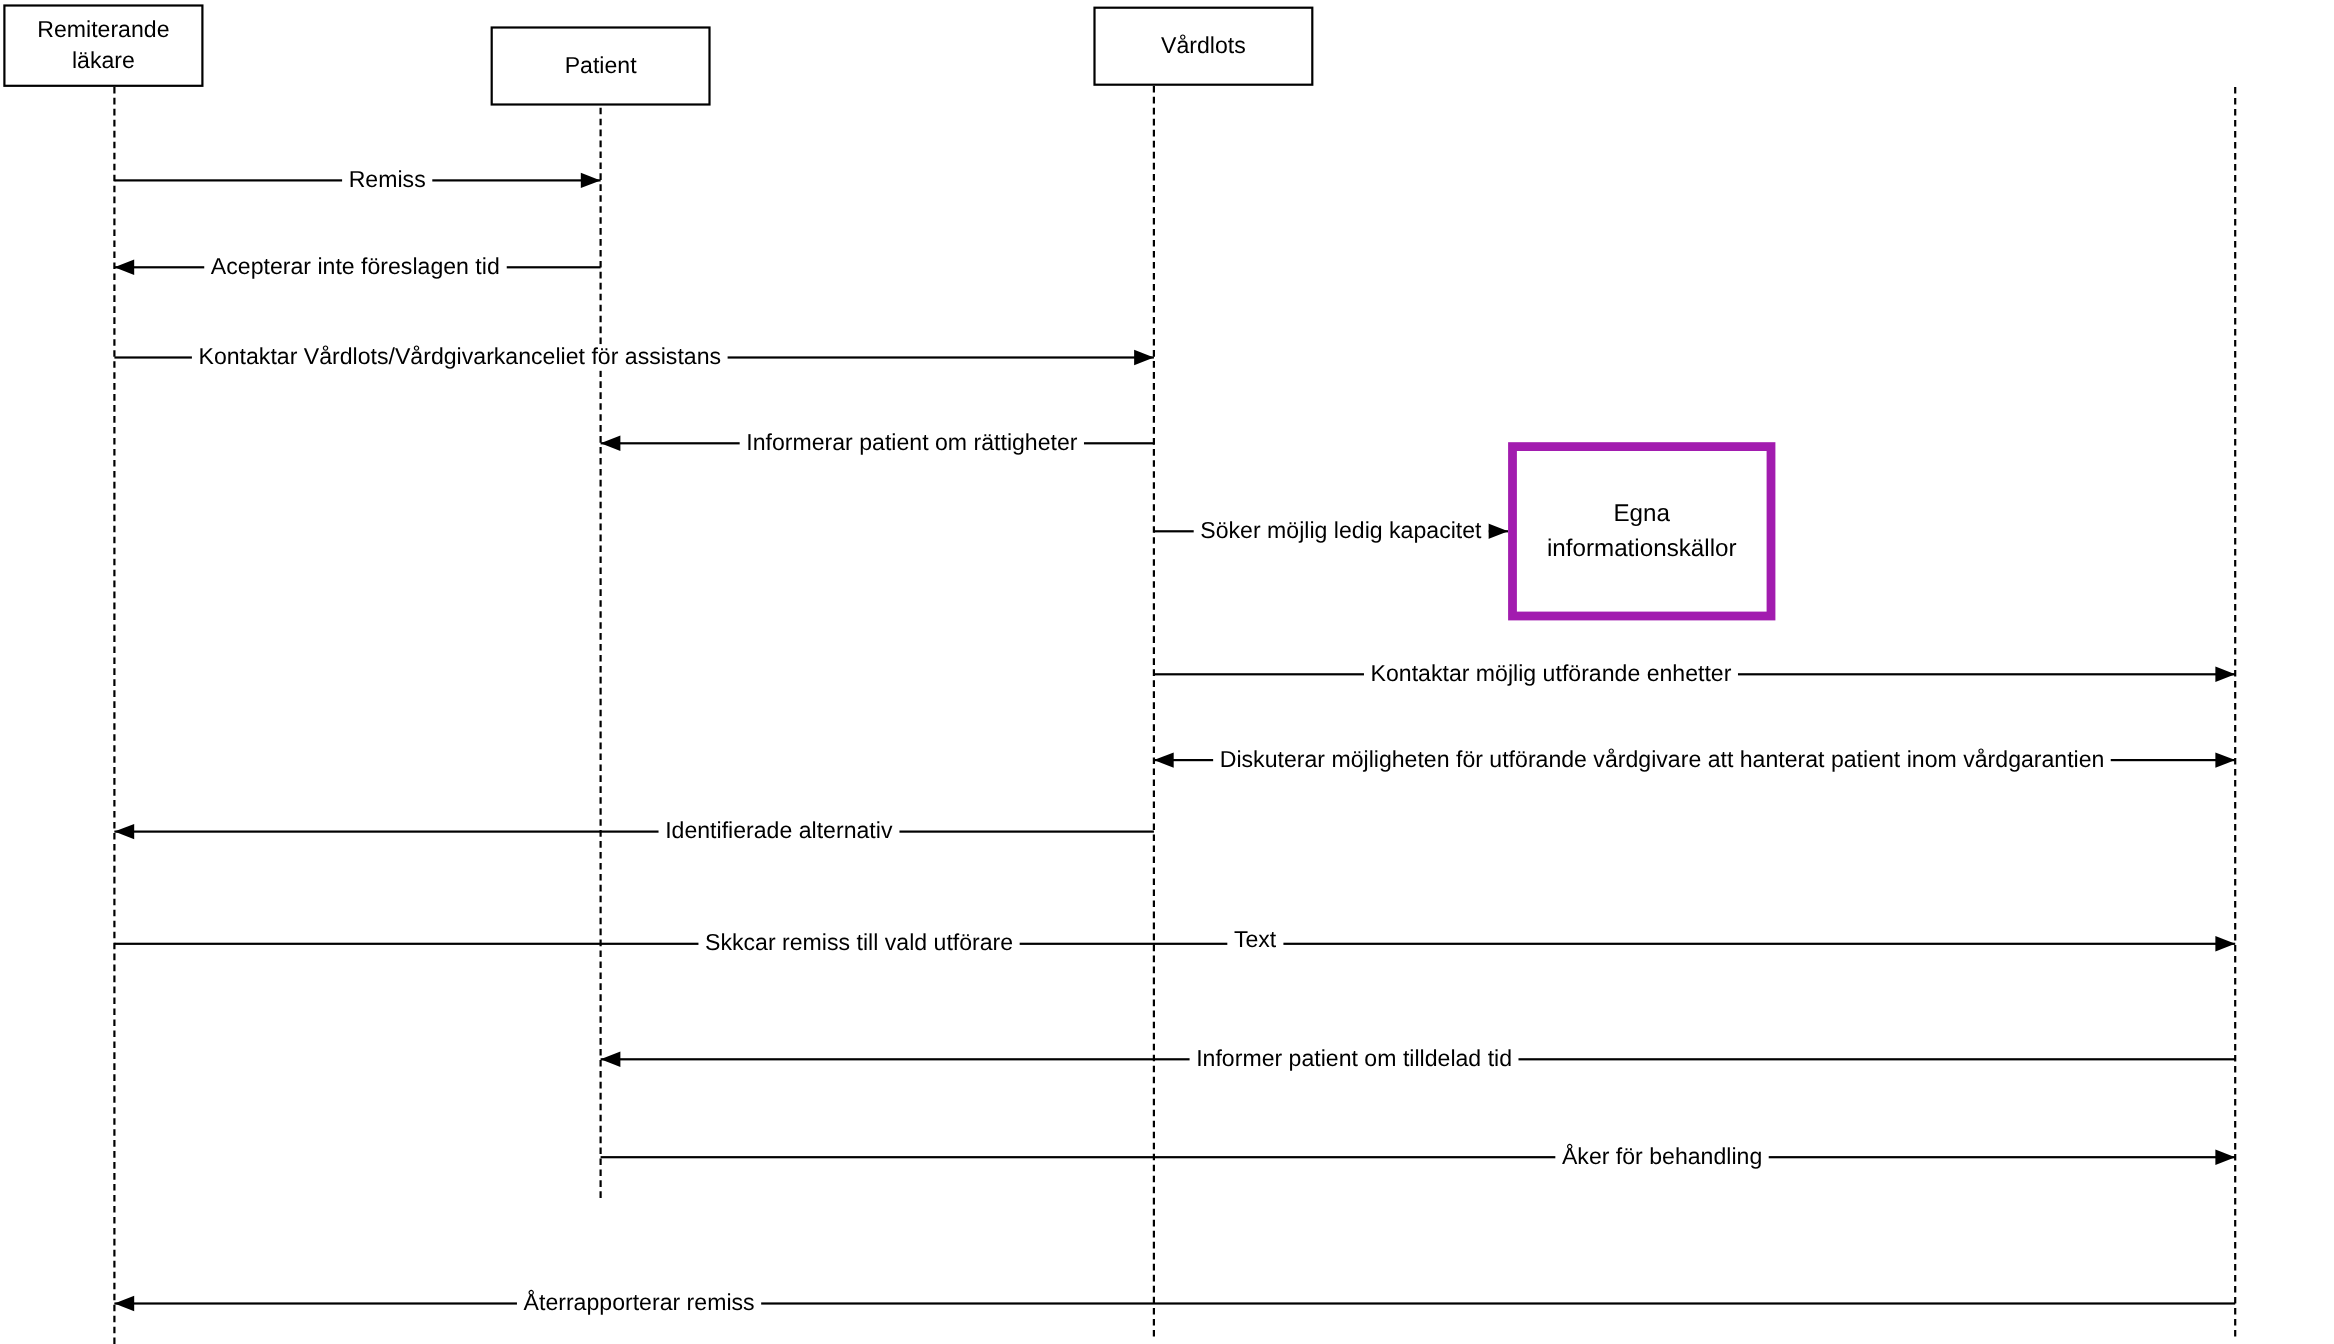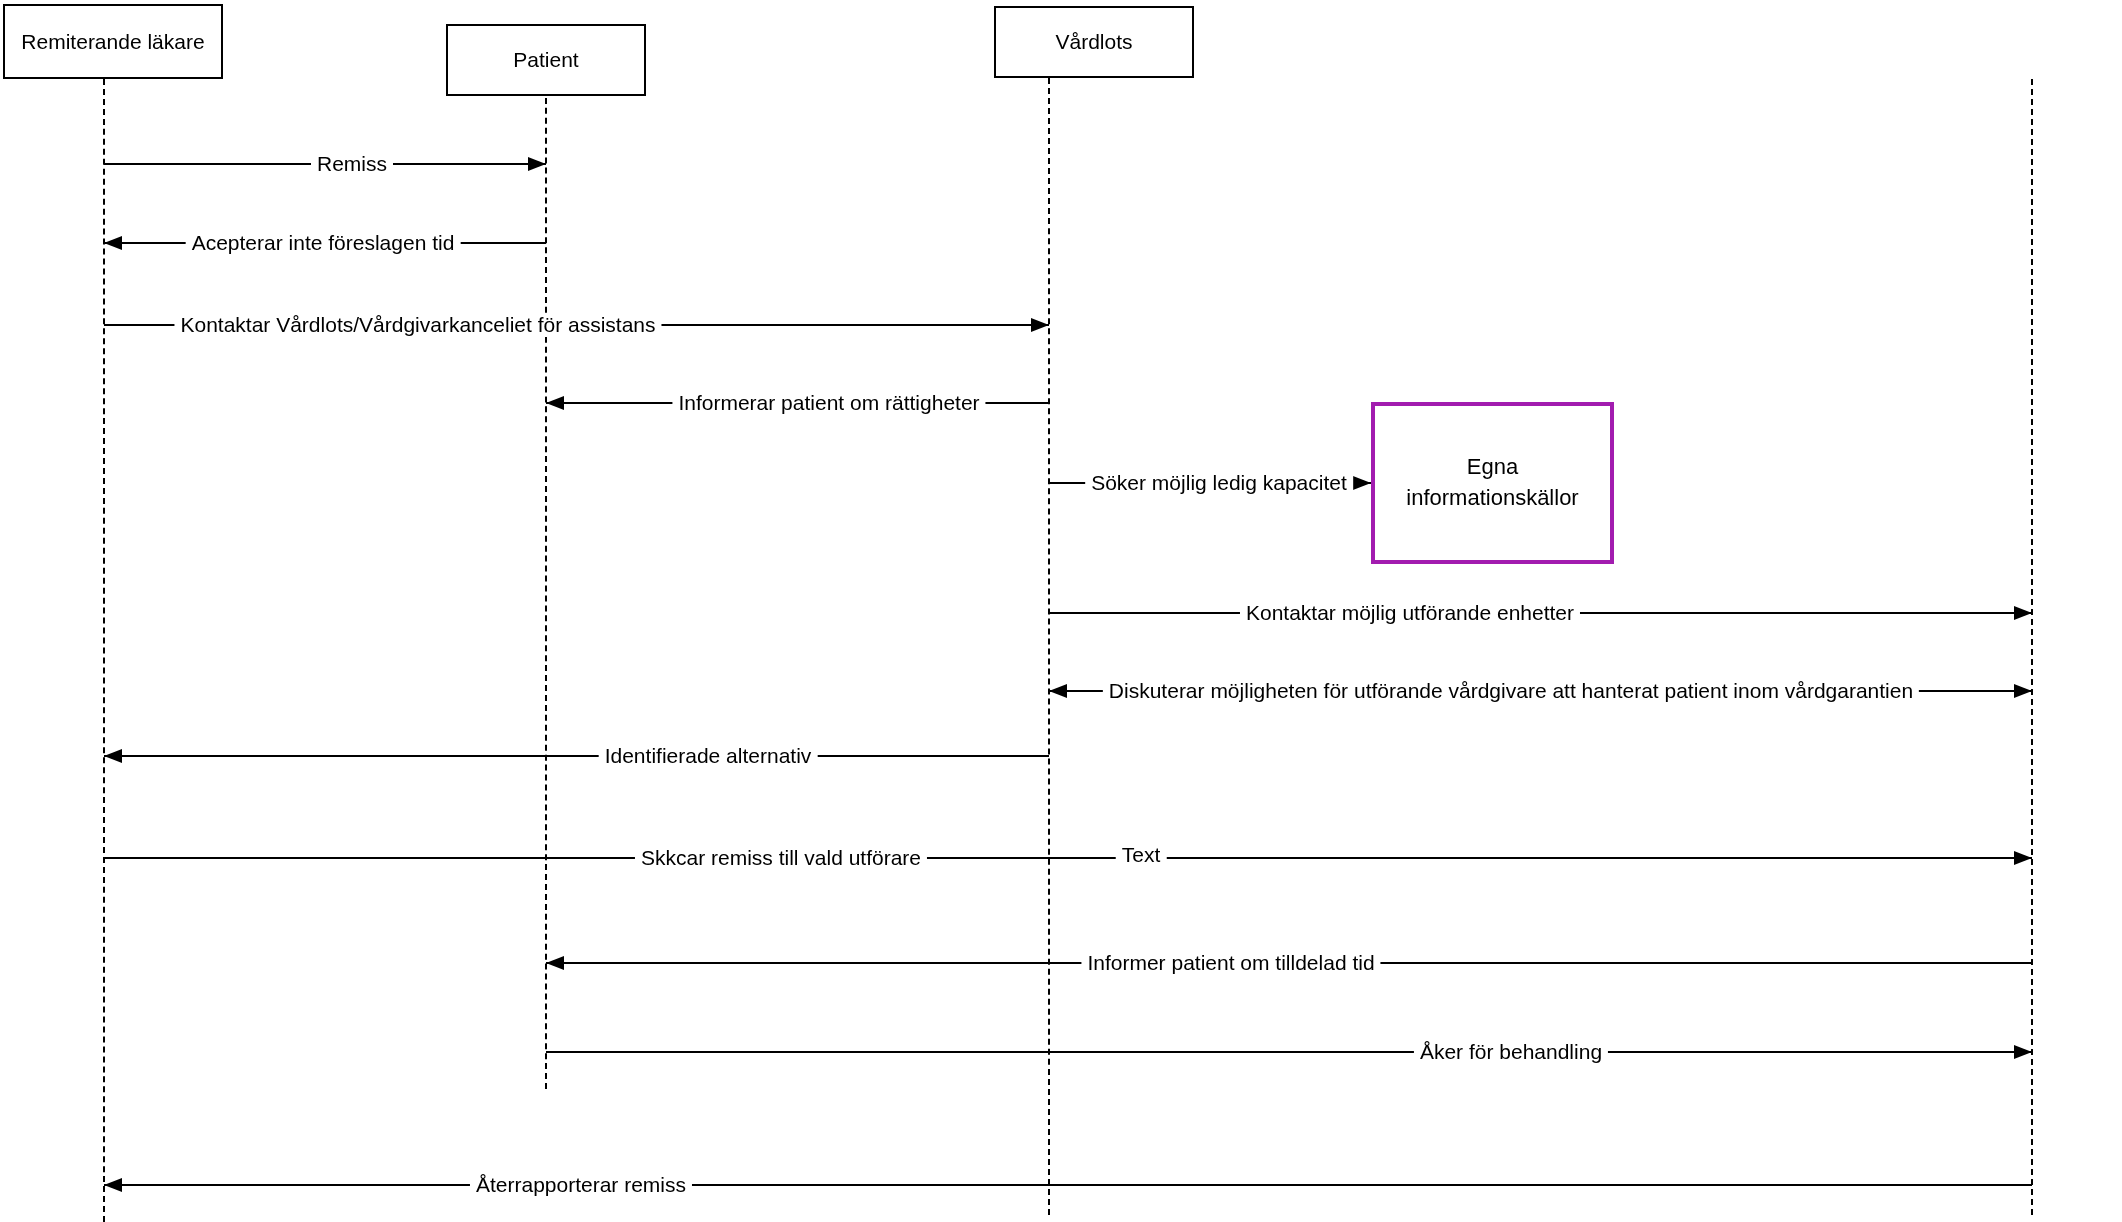--- a/index.html
+++ b/index.html
@@ -49,40 +49,40 @@
     position: absolute;
     transform: translate(-50%, -50%);
     background: #fff;
     padding: 0 6px;
     font-size: 21px;
     white-space: nowrap;
     z-index: 2;
   }
   .note {
     position: absolute;
-    border: 4px solid #a21caf;
+    border: 8px solid #a21caf;
     background: #fff;
     display: flex; align-items: center; justify-content: center;
     text-align: center;
     font-size: 22px; line-height: 1.4;
     padding: 0 28px;
     z-index: 3;
   }
 </style>
 </head>
 <body>
 
 <div class="canvas">
 
   <div class="lifeline" style="left:103px; top:79px; height:1143px"></div>
   <div class="lifeline" style="left:545px; top:78px; height:1011px"></div>
   <div class="lifeline" style="left:1048px; top:78px; height:1137px"></div>
   <div class="lifeline" style="left:2031px; top:79px; height:1136px"></div>
 
-  <div class="actor" style="left:3px; top:4px; width:220px; height:75px">
+  <div class="actor" style="left:3px; top:4px; width:182px; height:75px">
     <span>Remiterande läkare</span>
   </div>
   <div class="actor" style="left:446px; top:24px; width:200px; height:72px">
     <span>Patient</span>
   </div>
   <div class="actor" style="left:994px; top:6px; width:200px; height:72px">
     <span>Vårdlots</span>
   </div>
 
   <div class="note" style="left:1371px; top:402px; width:243px; height:162px">

